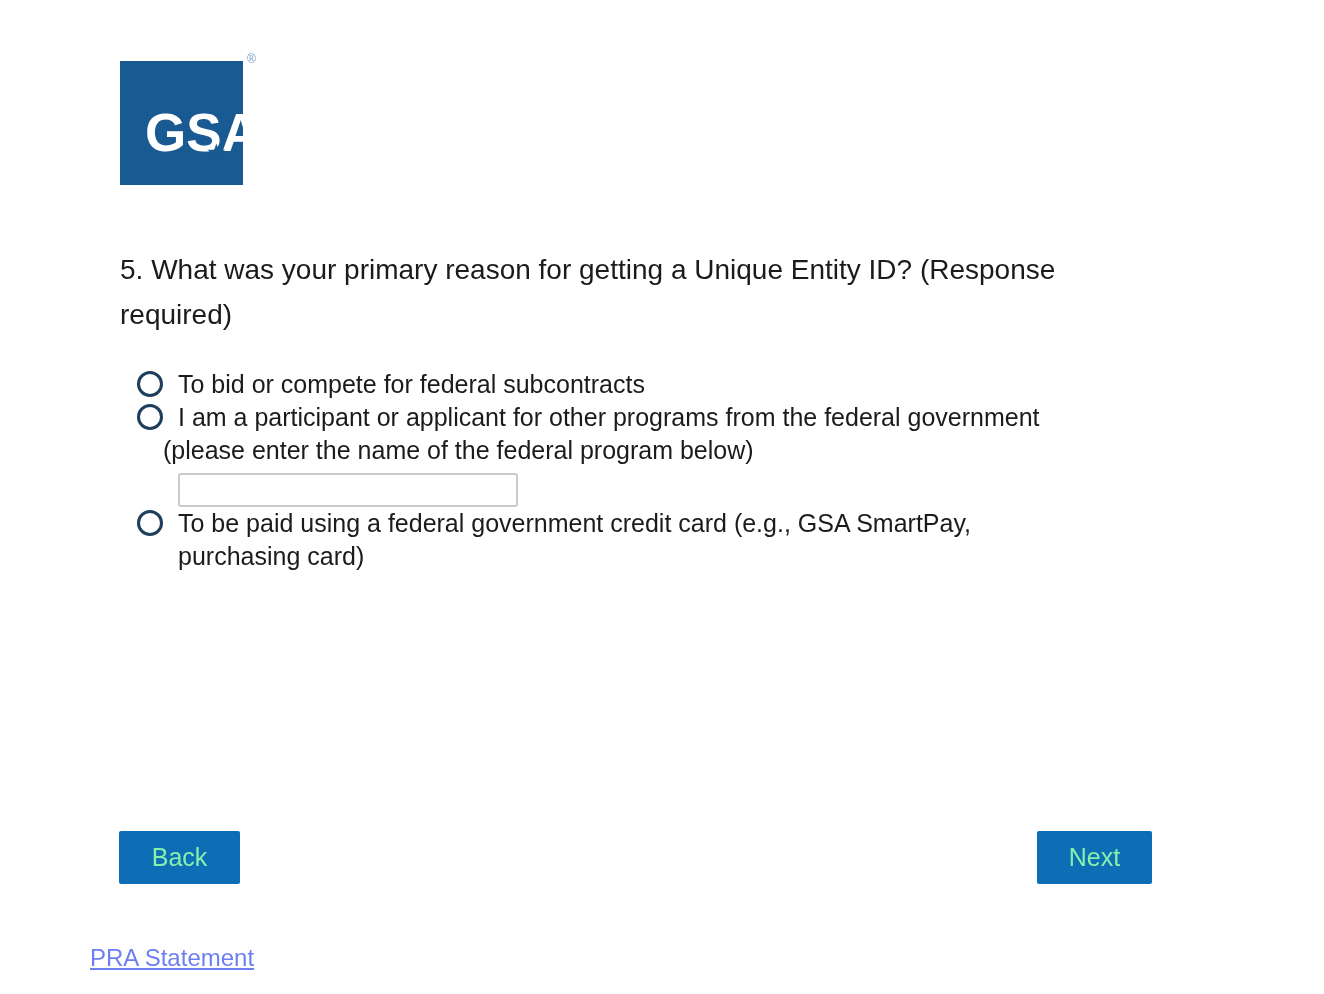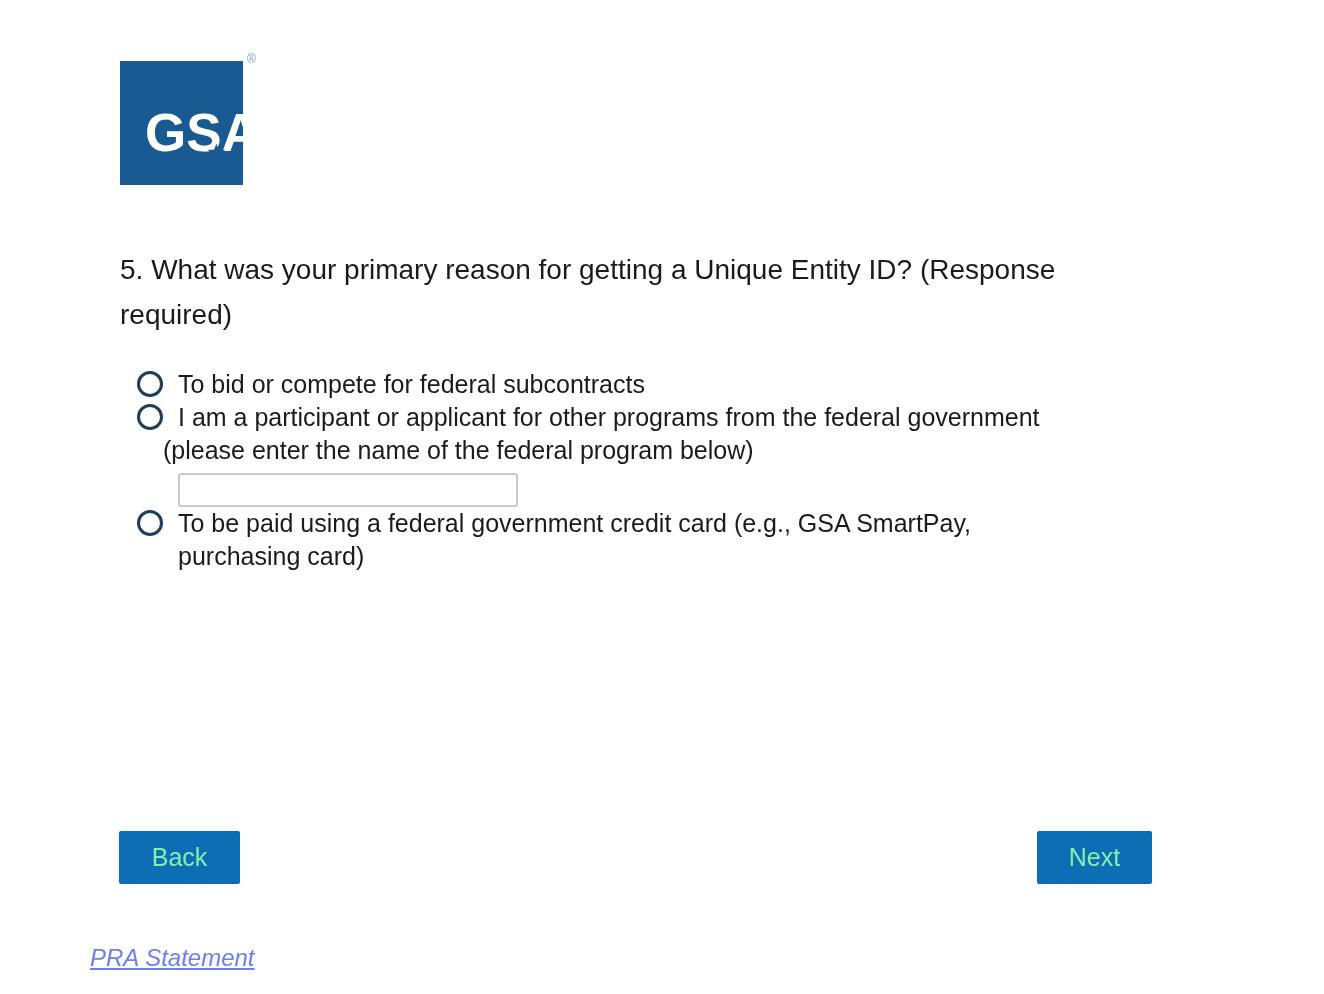--- a/index.html
+++ b/index.html
@@ -126,21 +126,20 @@
 
   
   .pra-link {
     position: absolute;
     left: 90px;
     top: 944px;
     font-size: 24px;
     color: #6b7ff2;
     text-decoration: underline;
     cursor: pointer;
-    font-style: italic;
   }
 </style>
 </head>
 <body>
 
 <div class="logo">
   <span class="logo-text">GSA</span>
   <span class="logo-star">★</span>
 </div>
 <span class="reg-mark">®</span>

